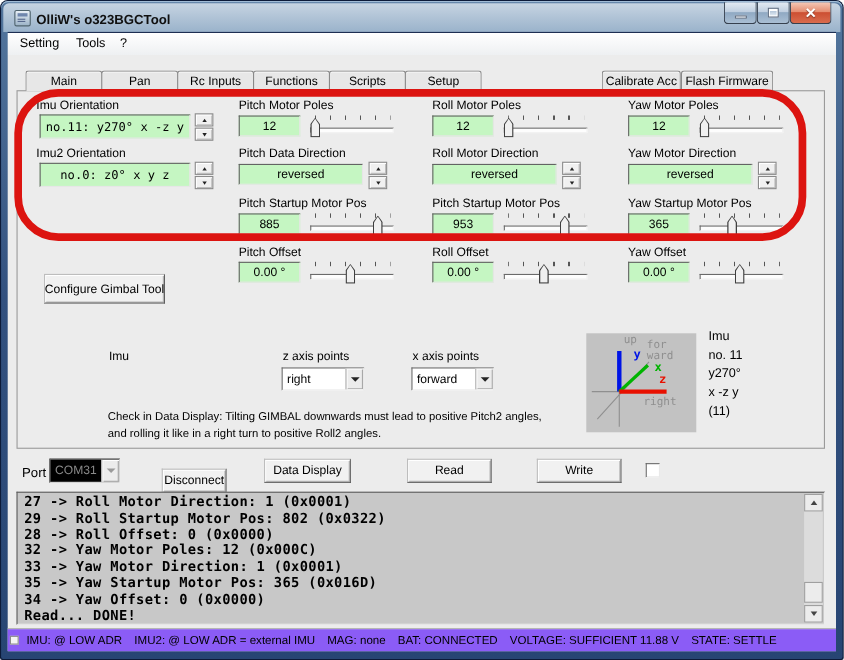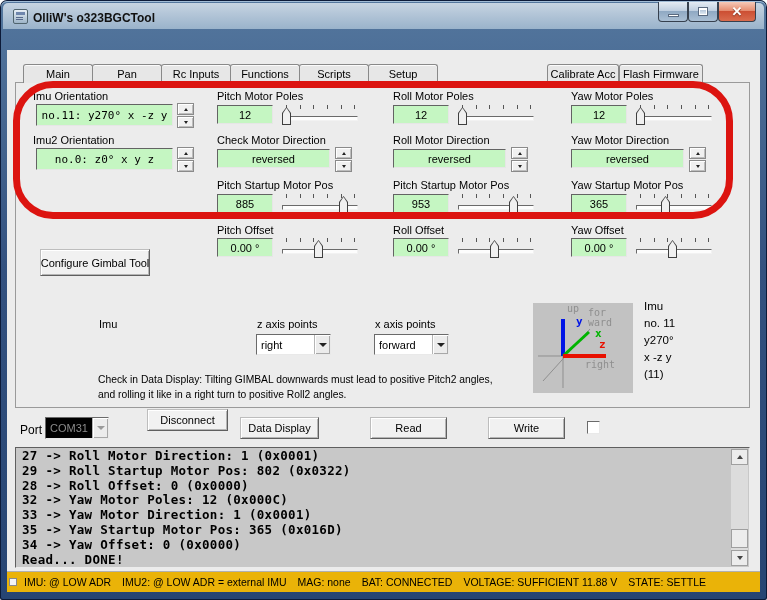--- a/index.html
+++ b/index.html
@@ -60,21 +60,21 @@
   #console{position:absolute;left:15px;top:447px;width:735px;height:121px;background:#c8c8c8;border:1px solid;border-color:#5f5f5f #ececec #ececec #5f5f5f;z-index:5}
   #console .clines{position:absolute;left:6px;top:1px;font-family:"DejaVu Sans Mono",monospace;font-size:12.5px;font-weight:bold;line-height:14.8px;color:#000;white-space:pre;letter-spacing:0.3px}
   
   #sbar{position:absolute;right:1px;top:1px;bottom:1px;width:17px;background:#dcdcdc}
   .sbbtn{position:absolute;left:0;width:17px;height:16px;background:#ececec;border:1px solid #9f9f9f;display:flex;align-items:center;justify-content:center}
   .sbthumb{position:absolute;left:0;width:17px;height:19px;background:#ececec;border:1px solid #9f9f9f}
   .tri-su{width:0;height:0;border-left:3px solid transparent;border-right:3px solid transparent;border-bottom:4px solid #444}
   .tri-sd{width:0;height:0;border-left:3px solid transparent;border-right:3px solid transparent;border-top:4px solid #444}
   
   #statusline{position:absolute;left:7px;right:7px;top:571px;height:1px;background:#b0b0b0;z-index:5}
-  #statusbar{position:absolute;left:7px;right:7px;top:572px;height:20px;background:#eab308;z-index:5;display:flex;align-items:center}
+  #statusbar{position:absolute;left:7px;right:7px;top:572px;height:20px;background:#8b5cf6;z-index:5;display:flex;align-items:center}
   #statusbar .sq{width:8px;height:8px;border:1px solid #8a8a8a;background:#f4f4f4;margin-left:2px;margin-right:7px;flex:none}
   #statusbar .seg{font-size:10.5px;color:#000;margin-right:11px;white-space:nowrap}
   
   #axisbox{position:absolute;left:533px;top:303px;width:100px;height:90px;background:#c2c2c2;z-index:5}
   .imuinfo{position:absolute;left:644px;top:298px;z-index:5}
   .imuinfo div{font-size:11.5px;line-height:17px;color:#000;white-space:pre}
   .note{position:absolute;font-size:10.3px;color:#000;z-index:5;white-space:nowrap}
 </style>
 </head>
 <body>
@@ -89,20 +89,25 @@
   <div id="btn-min" class="capbtn">
       <div class="glyph-min"></div>
     </div>
   <div id="btn-max" class="capbtn">
       <div class="glyph-max"></div>
     </div>
   <div id="btn-close" class="capbtn">
       <div class="glyph-x">✕</div>
     </div>
 
+  <div id="menubar">
+    <div class="menuitem" style="left:11px">Setting</div>
+    <div class="menuitem" style="left:62px">Tools</div>
+    <div class="menuitem" style="left:102px">?</div>
+  </div>
 
   <div id="client"></div>
 
   <div class="tab" style="left:23px;width:70px">Main</div>
   <div class="tab" style="left:92px;width:70px">Pan</div>
   <div class="tab" style="left:161px;width:70px">Rc Inputs</div>
   <div class="tab" style="left:230px;width:70px">Functions</div>
   <div class="tab" style="left:299px;width:70px">Scripts</div>
   <div class="tab" style="left:368px;width:70px">Setup</div>
   <div class="tab" style="left:547px;width:72px">Calibrate Acc</div>
@@ -155,21 +160,21 @@
   <div class="greenbox mono" style="left:36px;top:148px;width:137px;height:22px;font-size:11px">no.0: z0°  x y z</div>
   <div class="spin" style="left:177px;top:147px">
     <div class="spinbtn up">
         <div class="tri-up"></div>
       </div>
     <div class="spinbtn dn">
         <div class="tri-dn"></div>
       </div>
   </div>
 
-  <div class="lbl" style="left:217px;top:134px">Check Motor Direction</div>
+  <div class="lbl" style="left:217px;top:134px">Pitch Data Direction</div>
   <div class="greenbox" style="left:217px;top:149px;width:113px;height:19px">reversed</div>
   <div class="spin" style="left:335px;top:147px">
     <div class="spinbtn up">
         <div class="tri-up"></div>
       </div>
     <div class="spinbtn dn">
         <div class="tri-dn"></div>
       </div>
   </div>
 
@@ -301,21 +306,21 @@
       <div>(11)</div>
     </div>
 
   <div class="lbl" style="left:20px;top:423px;font-size:12px">Port</div>
   <div class="combo disabled" style="left:45px;top:417px;width:64px;height:22px">
     <div class="ctxt">COM31</div>
     <div class="cbtn">
         <div class="tri-d"></div>
       </div>
   </div>
-  <div class="btn3d" style="left:147px;top:409px;width:81px;height:22px">Disconnect</div>
+  <div class="btn3d" style="left:147px;top:426px;width:59px;height:22px">Disconnect</div>
   <div class="btn3d" style="left:240px;top:417px;width:79px;height:22px">Data Display</div>
   <div class="btn3d" style="left:370px;top:417px;width:77px;height:22px">Read</div>
   <div class="btn3d" style="left:488px;top:417px;width:77px;height:22px">Write</div>
   <div class="abs" style="left:587px;top:421px;width:13px;height:13px;background:#fff;border:1px solid;border-color:#6a6a6a #e9e9e9 #e9e9e9 #6a6a6a;z-index:5"></div>
 
   <div id="console">
     <div class="clines"><div>27 -&gt; Roll Motor Direction: 1 (0x0001)</div><div>29 -&gt; Roll Startup Motor Pos: 802 (0x0322)</div><div>28 -&gt; Roll Offset: 0 (0x0000)</div><div>32 -&gt; Yaw Motor Poles: 12 (0x000C)</div><div>33 -&gt; Yaw Motor Direction: 1 (0x0001)</div><div>35 -&gt; Yaw Startup Motor Pos: 365 (0x016D)</div><div>34 -&gt; Yaw Offset: 0 (0x0000)</div><div>Read... DONE!</div></div>
     <div id="sbar">
       <div class="sbbtn" style="top:0">
           <div class="tri-su"></div>

